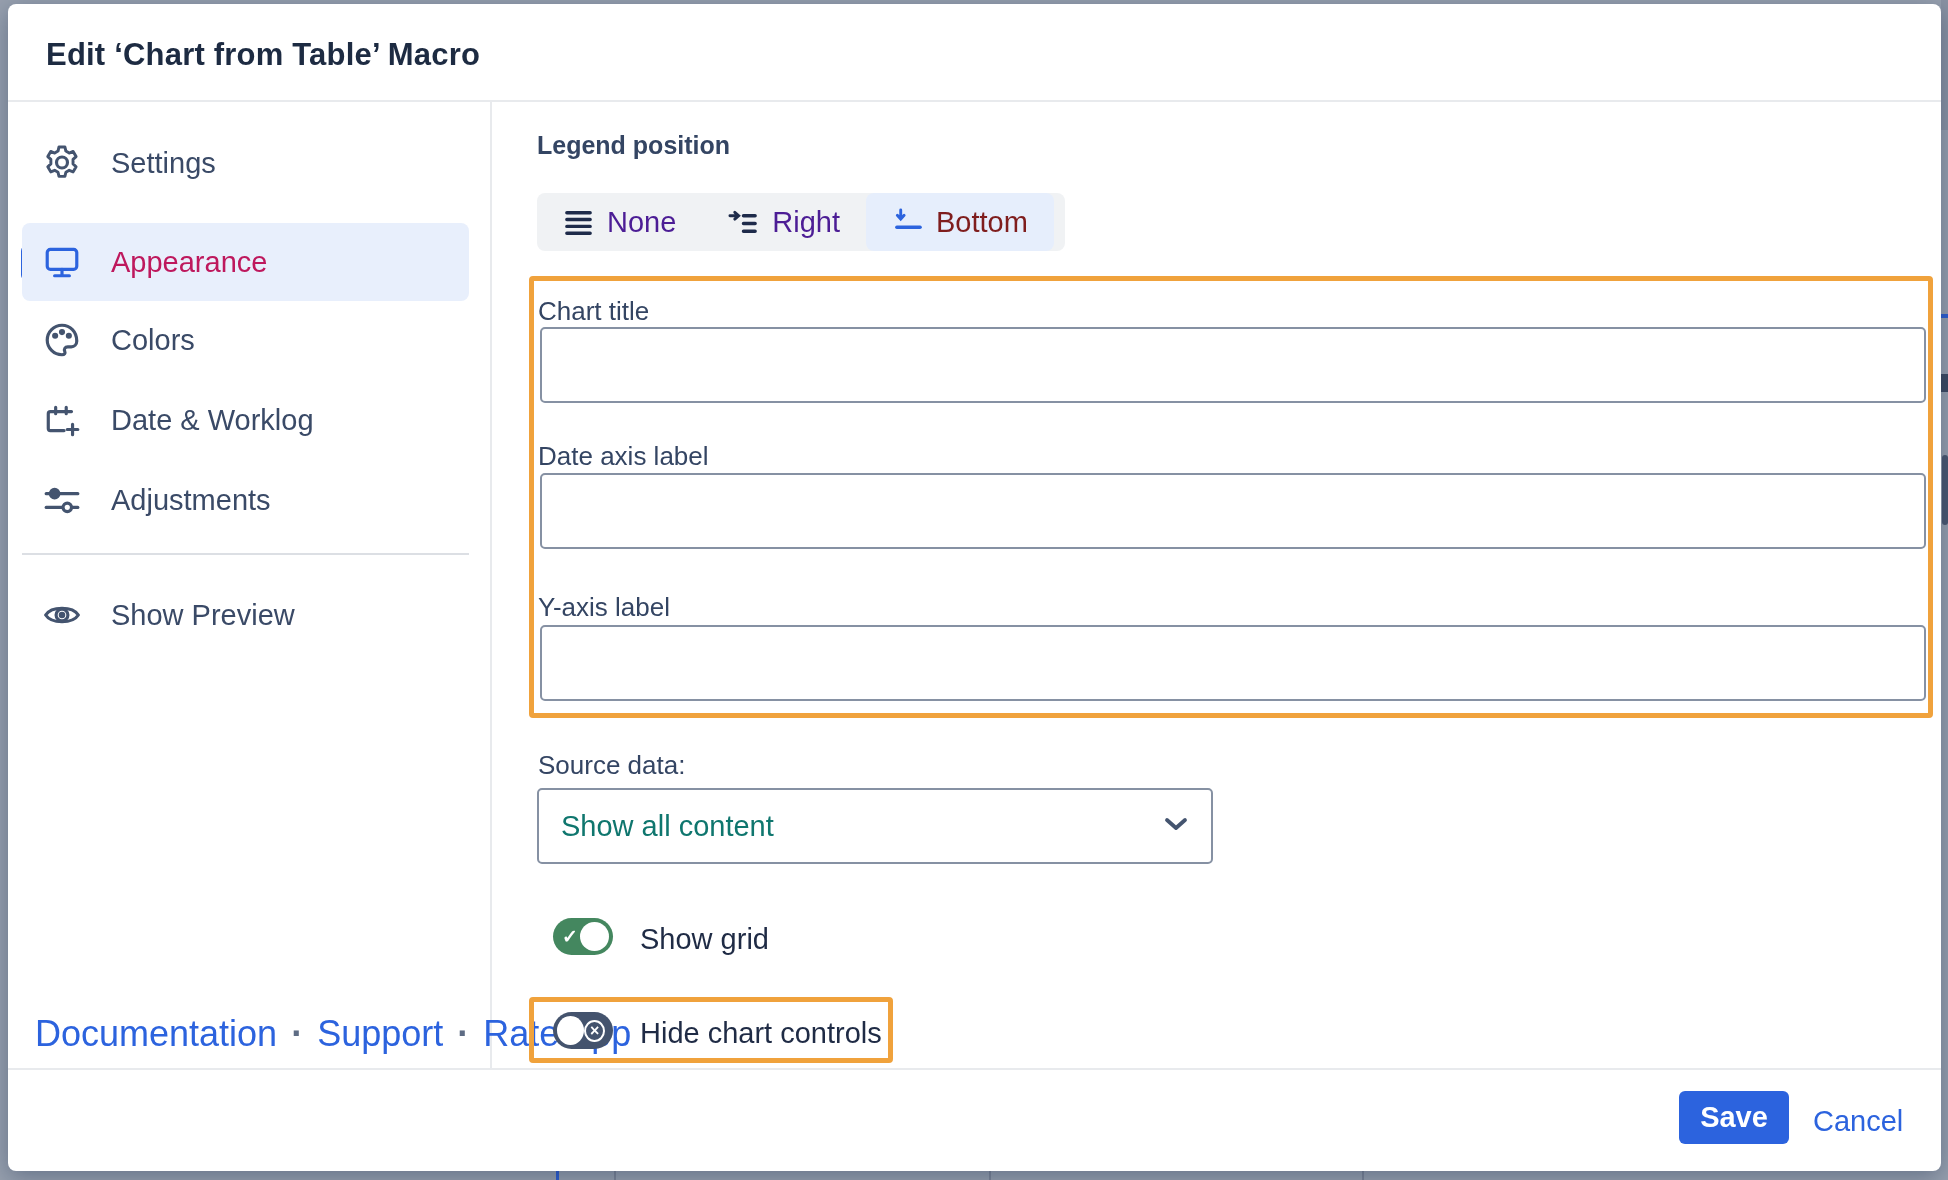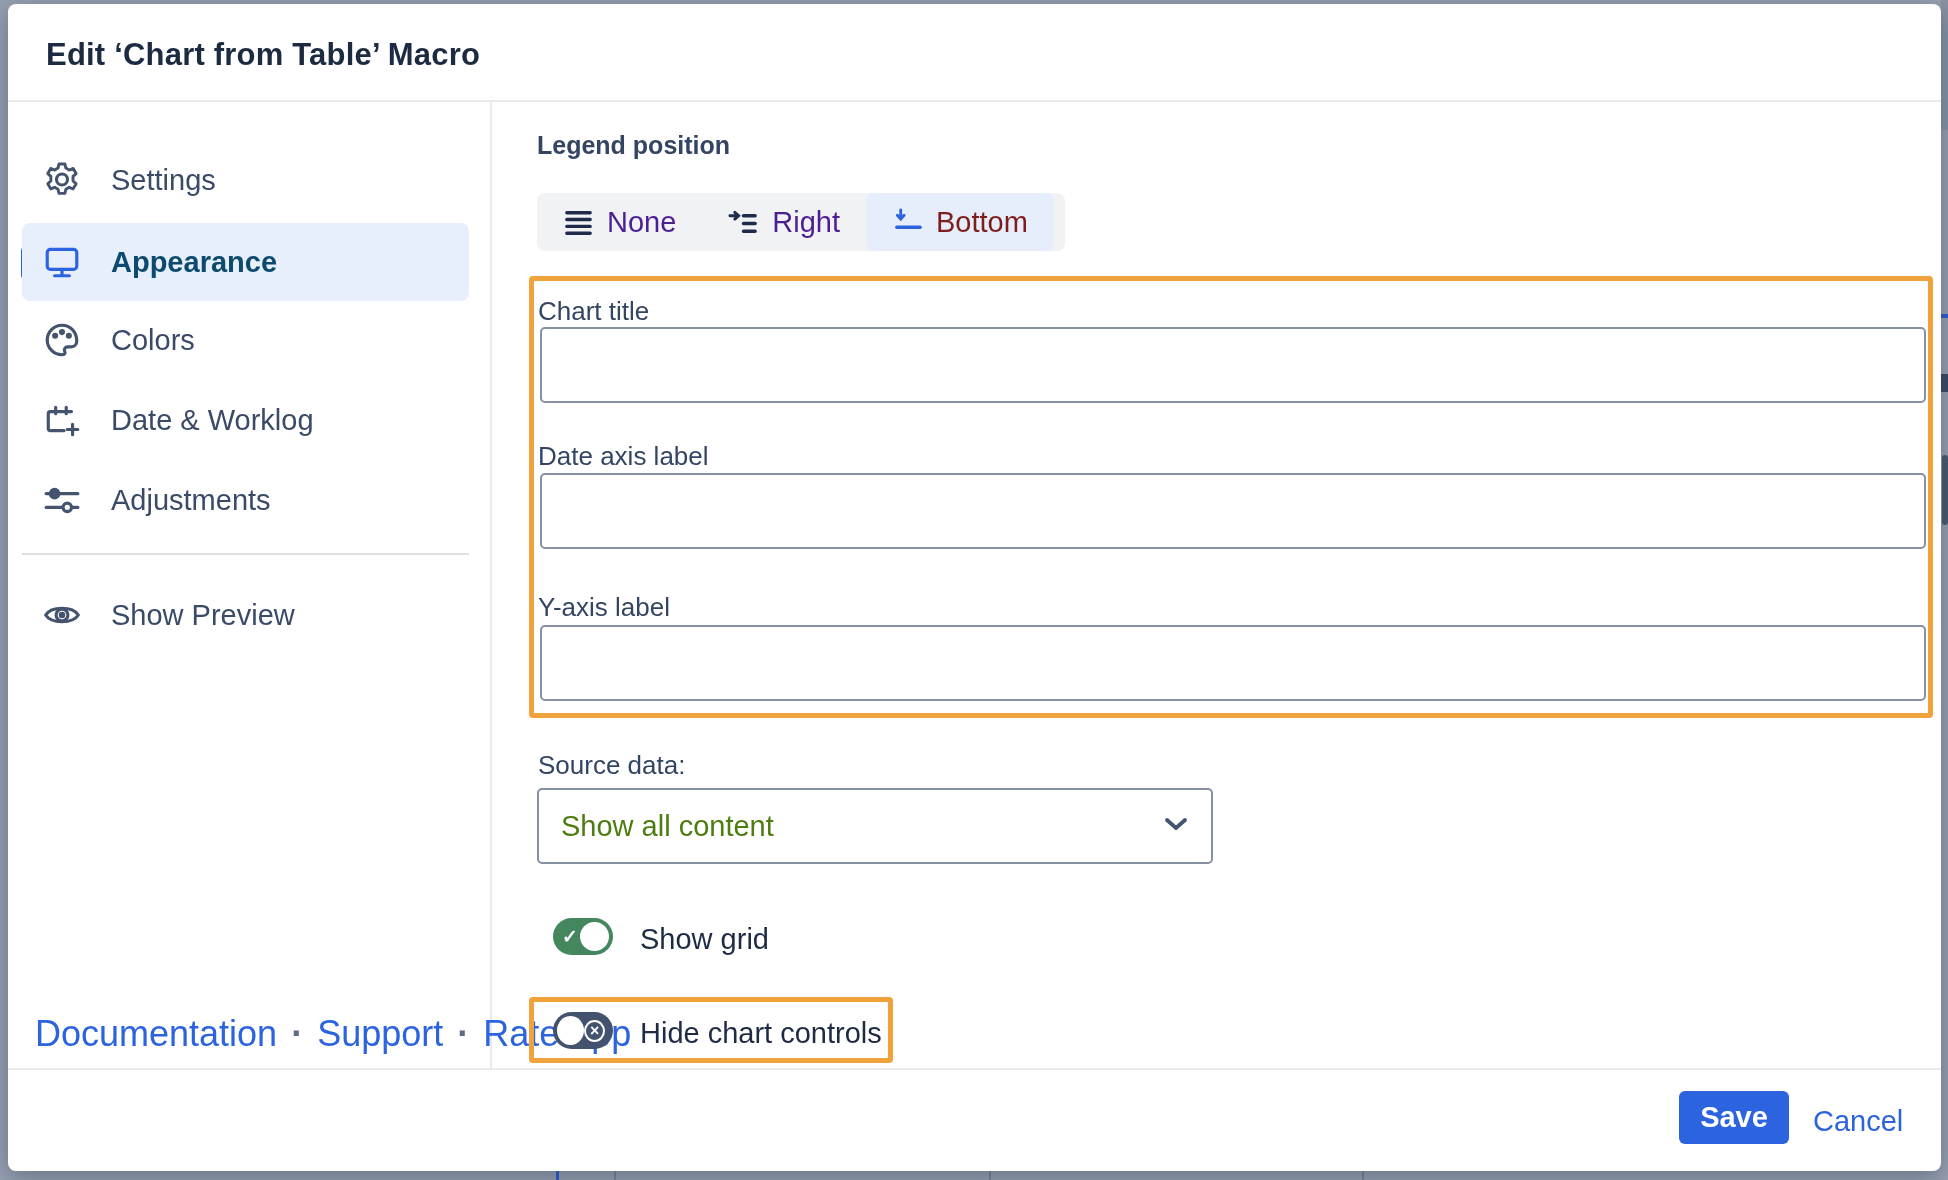--- a/index.html
+++ b/index.html
@@ -29,23 +29,23 @@
   .hdiv { left:0; right:0; height:2px; background:#e8eaed; }
   #header-divider { top:96px; }
   #footer-divider { top:1064px; }
   #sidebar-divider { left:482px; top:97px; width:2px; height:967px; background:#e8eaed; }
 
   
   .nav-item { left:14px; width:447px; height:78px; display:flex; align-items:center;
               padding-left:21px; gap:30px; border-radius:8px; cursor:pointer; }
   .nav-label { font-size:29px; color:#3a4a67; }
   .nav-icon { width:38px; height:38px; display:flex; align-items:center; justify-content:center; color:#44546f; }
-  #nav-settings    { top:137px;text-align:right; }
+  #nav-settings    { top:120px;text-align:right; }
   #nav-appearance  { top:219px; background:#e8effc; }
-  #nav-appearance .nav-label { color:#0c4a6e; font-weight:700; }
+  #nav-appearance .nav-label { color:#be185d; font-weight:400; }
   #nav-colors      { top:297px; }
   #nav-date        { top:377px; }
   #nav-adjust      { top:457px; }
   #nav-preview     { top:572px; }
   #active-pill { left:13px; top:241px; width:12px; height:36px; background:#2c63de; border-radius:7px; }
   #sidebar-sep { left:14px; top:549px; width:447px; height:2px; background:#dcdfe4; }
 
   #sidebar-links { left:27px; top:1009px; display:flex; align-items:center; gap:14px; font-size:36px; }
   #sidebar-links a { color:#2c63de; text-decoration:none; cursor:pointer; }
   .link-dot { color:#5e6c84; font-weight:700; }
@@ -73,21 +73,21 @@
   .txt-input { left:532px; width:1386px; height:76px; border:2px solid #8691a3; border-radius:5px;
                background:#fff; font-family:inherit; font-size:29px; color:#1e2b4a; padding:0 18px; }
   #input-title { top:323px; }
   #input-date  { top:469px; }
   #input-yaxis { top:621px; }
 
   #source-label { left:530px; top:746px; font-size:26px; color:#344563; }
   #source-select { left:529px; top:784px; width:676px; height:76px; border:2px solid #8691a3;
                    border-radius:5px; background:#fff; display:flex; align-items:center;
                    justify-content:space-between; padding:0 22px; cursor:pointer; }
-  #source-select .sel-val { font-size:29px; color:#4d7c0f; }
+  #source-select .sel-val { font-size:29px; color:#0f766e; }
 
   
   .toggle { width:60px; height:37px; border-radius:19px; display:flex; align-items:center;
             cursor:pointer; }
   .tg-knob { width:29px; height:29px; background:#fff; border-radius:50%; }
   #toggle-grid { left:545px; top:914px; background:#44875f; justify-content:space-between;
                  padding:0 4px 0 9px; }
   .tg-check { color:#fff; font-size:19px; font-weight:700; line-height:1; }
   #toggle-hide { left:545px; top:1008px; background:#44536d; justify-content:space-between;
                  padding:0 8px 0 4px; }

